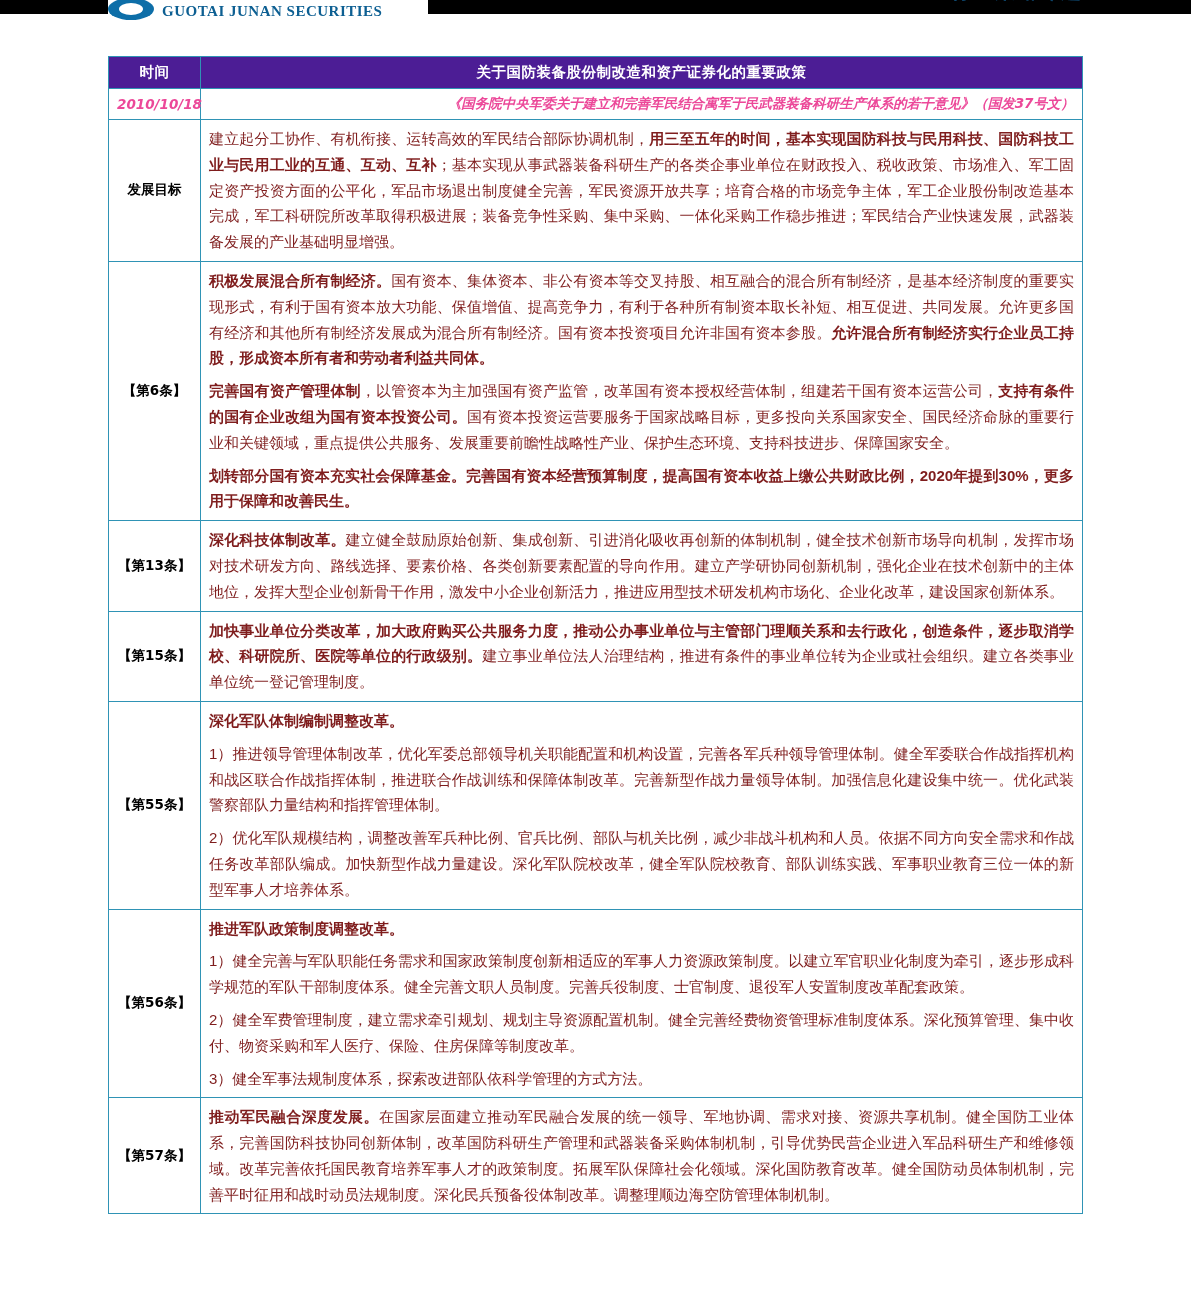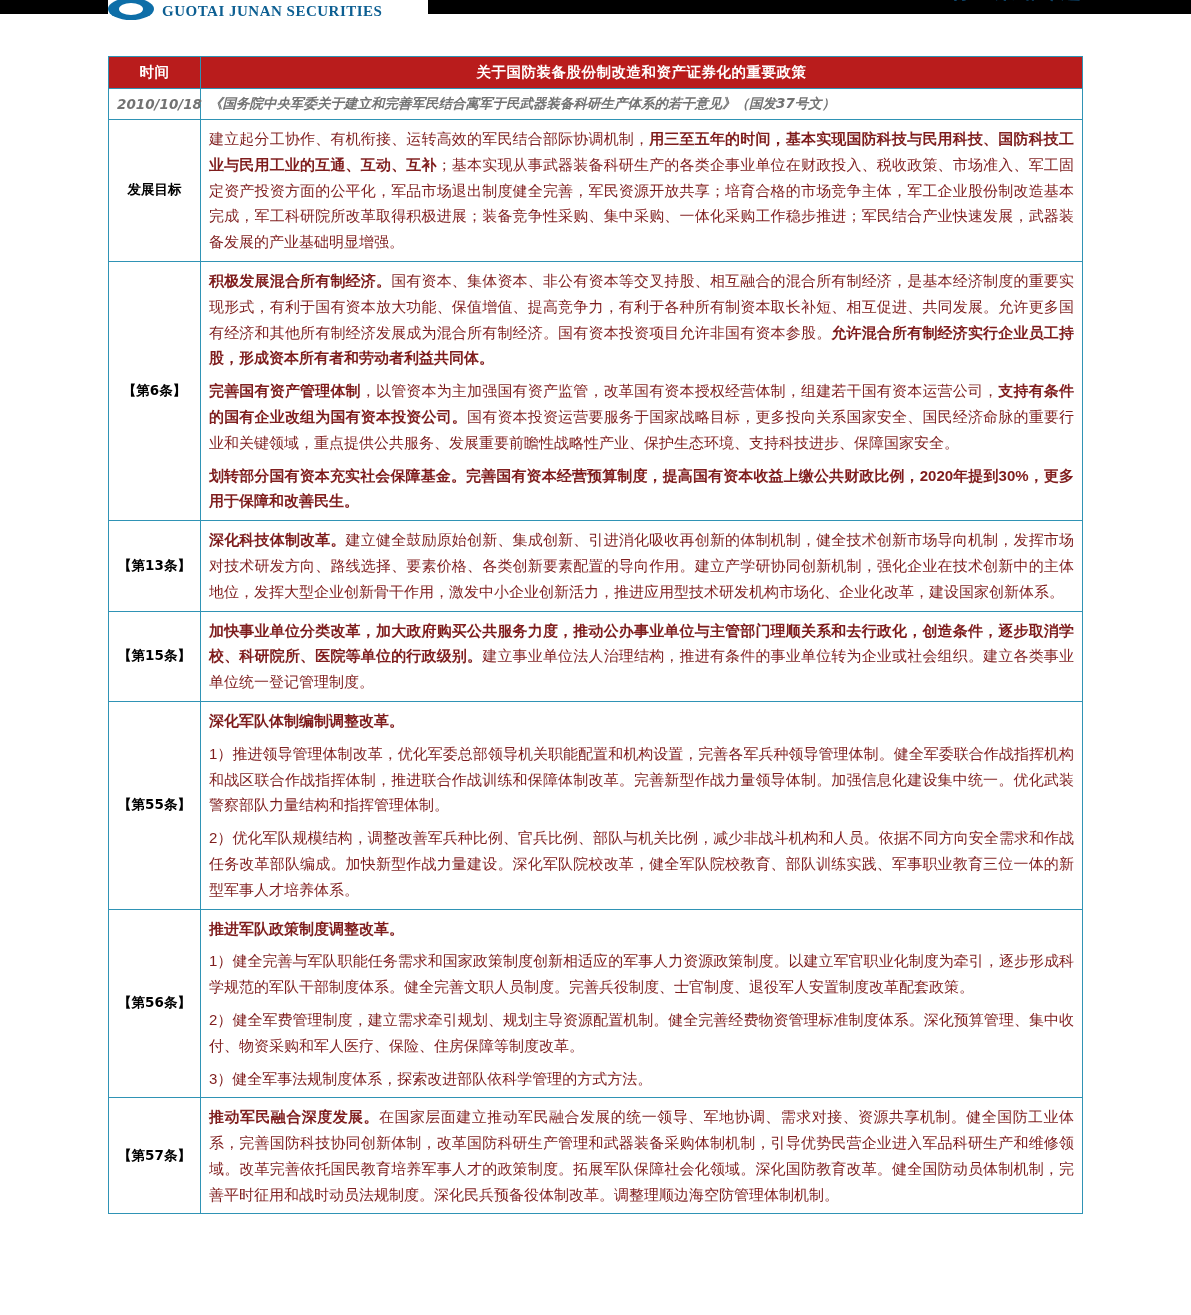--- a/index.html
+++ b/index.html
@@ -78,41 +78,41 @@
     border-collapse: collapse;
     table-layout: fixed;
   }
   table.policy td, table.policy th {
     border: 1px solid #2f93b5;
     vertical-align: middle;
     padding: 6px 8px;
   }
   .col-label { width: 92px; }
   .thead th {
-    background: #b91c1c;
+    background: #4c1d95;
     color: #ffffff;
     font-weight: bold;
     font-size: 14.5px;
     text-align: center;
     letter-spacing: 0.5px;
     padding: 7px 6px;
     font-family: "DejaVu Sans", sans-serif;
   }
   .thead th.time-head { width: 92px; }
   .row-date td {
     background: #ffffff;
     font-style: italic;
     font-weight: bold;
     font-size: 13.5px;
-    color: #737373;
+    color: #ec4899;
     padding: 5px 8px;
     font-family: "DejaVu Sans", sans-serif;
   }
   .row-date td.date-cell { text-align: center; }
-  .row-date td.doc-cell { font-style: italic; }
+  .row-date td.doc-cell { font-style: italic; text-align: right; }
   .label-cell {
     text-align: center;
     font-weight: bold;
     font-size: 13.5px;
     color: #000;
     font-family: "DejaVu Sans", sans-serif;
     margin-left: 32px;
   }
   .body-cell {
     font-size: 15px;

